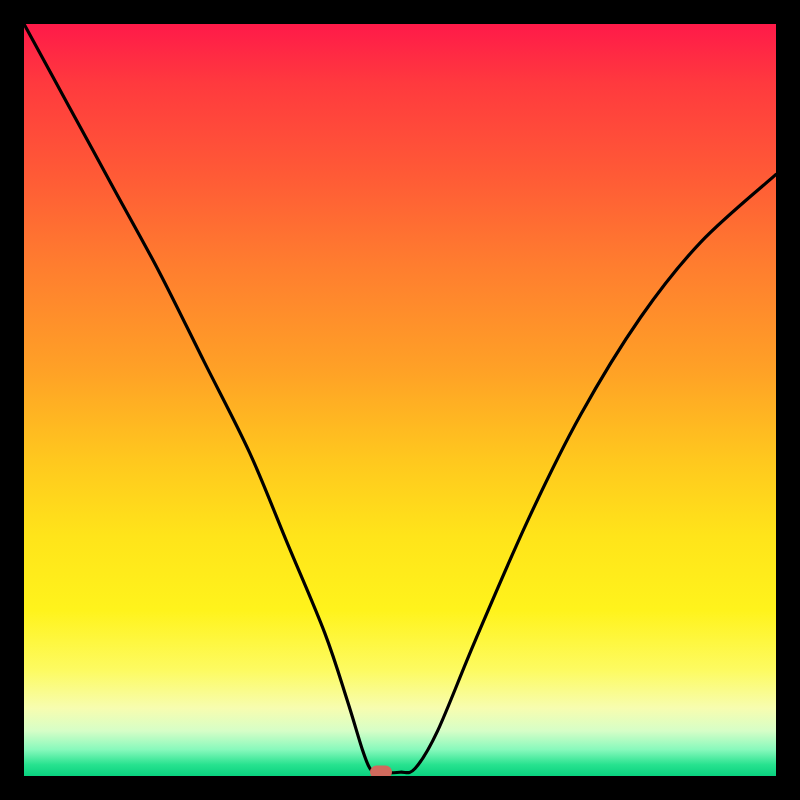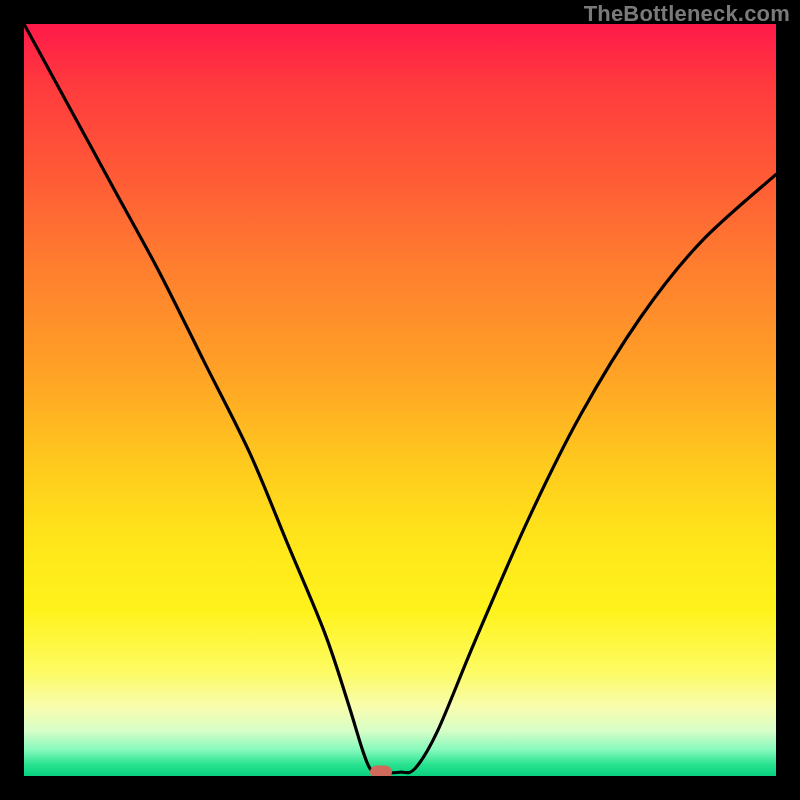--- a/index.html
+++ b/index.html
@@ -67,21 +67,20 @@
     background: #d06a5d;
     z-index: 12;
     transform: translate(-50%, -50%);
   }
 </style>
 </head>
 <body>
 
 <div class="outer">
 
-  <div class="watermark">TheBottleneck.com</div>
 
   <div class="plot">
 
     <svg class="curve" viewBox="0 0 752 752" preserveAspectRatio="none">
       <path fill="none" stroke="#000000" stroke-width="3.2" stroke-linecap="round" stroke-linejoin="round" d="M 0.00 0.00 C 7.52 13.79, 30.08 55.15, 45.12 82.72 C 60.16 110.29, 75.20 137.87, 90.24 165.44 C 105.28 193.01, 120.32 219.33, 135.36 248.16 C 150.40 276.99, 165.44 308.32, 180.48 338.40 C 195.52 368.48, 211.81 398.56, 225.60 428.64 C 239.39 458.72, 250.67 488.80, 263.20 518.88 C 275.73 548.96, 290.77 582.80, 300.80 609.12 C 310.83 635.44, 317.09 657.37, 323.36 676.80 C 329.63 696.23, 334.64 714.40, 338.40 725.68 C 342.16 736.96, 343.41 740.72, 345.92 744.48 C 348.43 748.24, 348.43 747.61, 353.44 748.24 C 358.45 748.87, 369.73 748.87, 376.00 748.24 C 382.27 747.61, 384.77 751.37, 391.04 744.48 C 397.31 737.59, 403.57 728.19, 413.60 706.88 C 423.63 685.57, 436.16 651.73, 451.20 616.64 C 466.24 581.55, 486.29 533.92, 503.84 496.32 C 521.39 458.72, 537.68 424.88, 556.48 391.04 C 575.28 357.20, 596.59 322.11, 616.64 293.28 C 636.69 264.45, 654.24 241.89, 676.80 218.08 C 699.36 194.27, 739.47 161.68, 752.00 150.40"></path>
     </svg>
 
     <div class="marker" style="left: 357.2px; top: 748.24px; background: rgb(208, 106, 93);"></div>
 
   </div>

